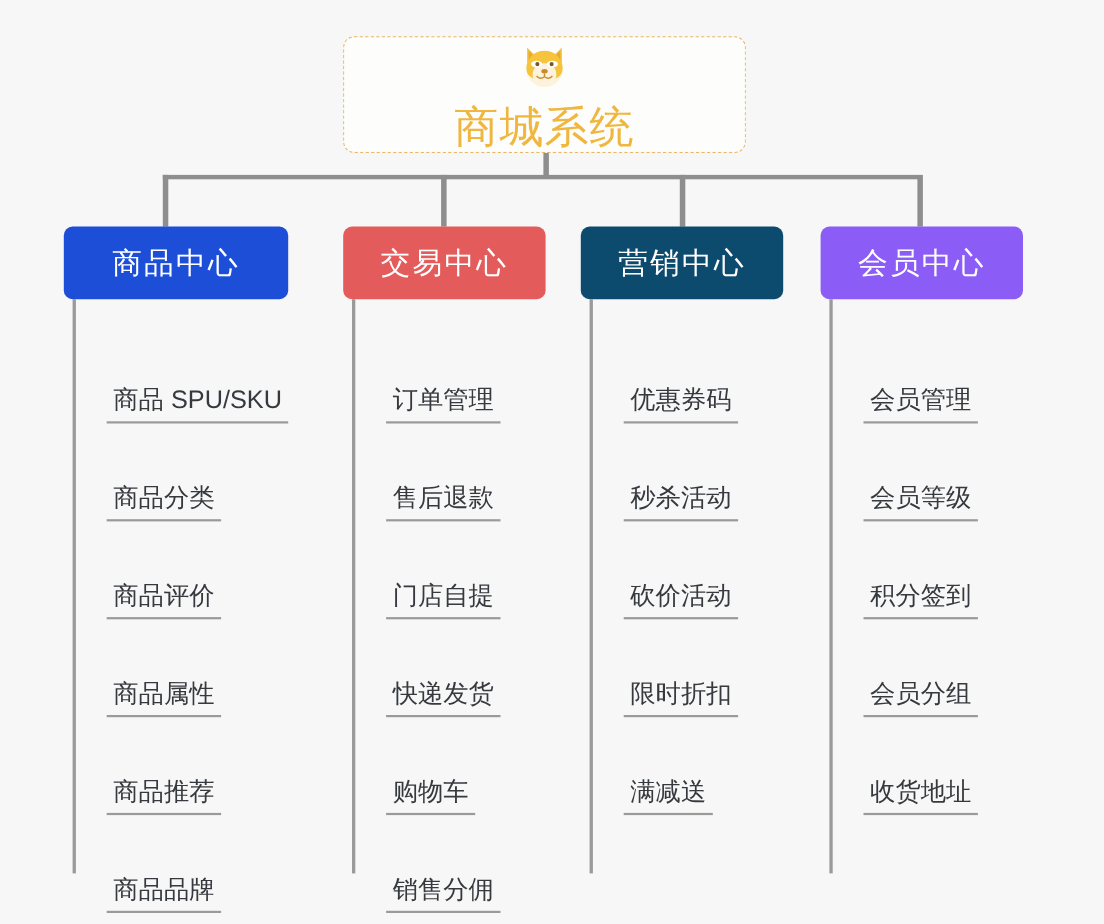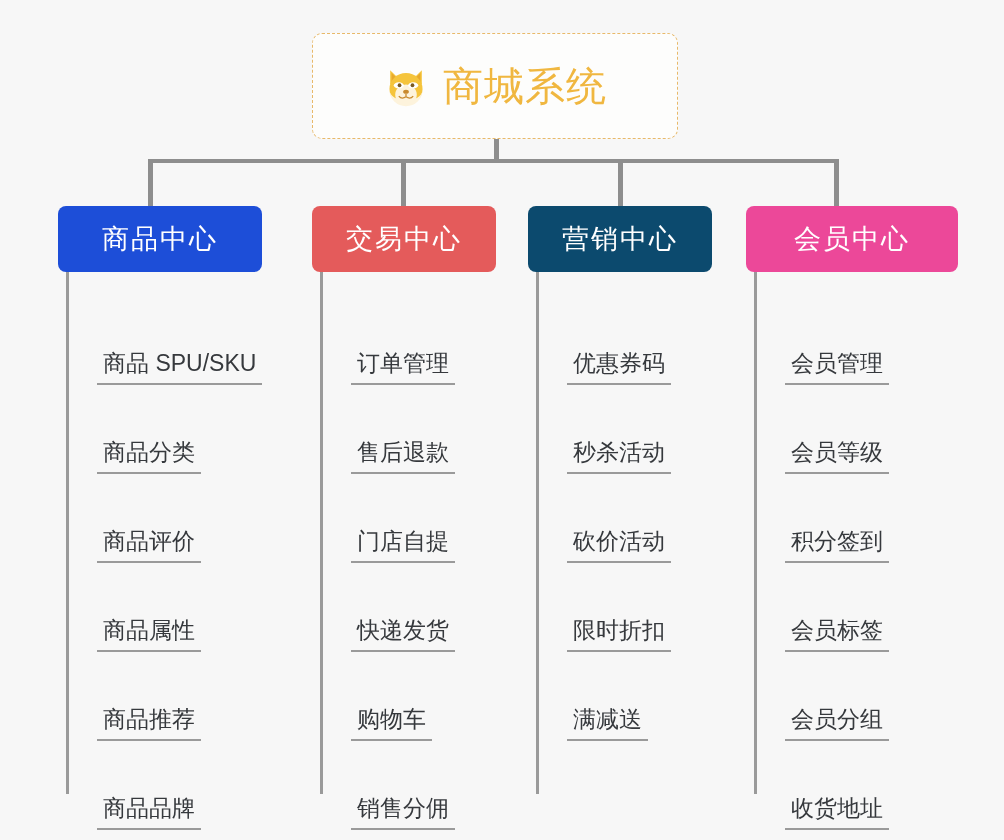--- a/index.html
+++ b/index.html
@@ -28,20 +28,21 @@
     width: 366px;
     height: 106px;
     box-sizing: border-box;
     background: #fdfdfc;
     border: 1px dashed #e8b96a;
     border-radius: 10px;
     display: flex;
     align-items: center;
     justify-content: center;
     gap: 14px;
+    flex-direction: column;
   }
   .root-label {
     font-size: 40px;
     color: #f0b740;
     letter-spacing: 1px;
     line-height: 1;
     white-space: nowrap;
   }
   .shiba-icon {
     width: 46px;
@@ -231,38 +232,35 @@
       <div class="leaf">
         <span class="leaf-inner">限时折扣</span>
       </div>
       <div class="leaf">
         <span class="leaf-inner">满减送</span>
       </div>
     </div>
   </div>
 
   <div class="column" id="col-3" style="left: 746px; width: 184px;">
-    <div class="cat-box" id="cat-3" style="background: #ec4899; width: 212px;">
+    <div class="cat-box" id="cat-3" style="background: #8b5cf6; width: 184px;">
       <span>会员中心</span>
     </div>
     <div class="branch">
       <div class="trunk" id="trunk-3" style="height: 522px;"></div>
       <div class="leaf">
         <span class="leaf-inner">会员管理</span>
       </div>
       <div class="leaf">
         <span class="leaf-inner">会员等级</span>
       </div>
       <div class="leaf">
         <span class="leaf-inner">积分签到</span>
       </div>
       <div class="leaf">
-        <span class="leaf-inner">会员标签</span>
-      </div>
-      <div class="leaf">
         <span class="leaf-inner">会员分组</span>
       </div>
       <div class="leaf">
         <span class="leaf-inner">收货地址</span>
       </div>
     </div>
   </div>
 
 </div>
 

